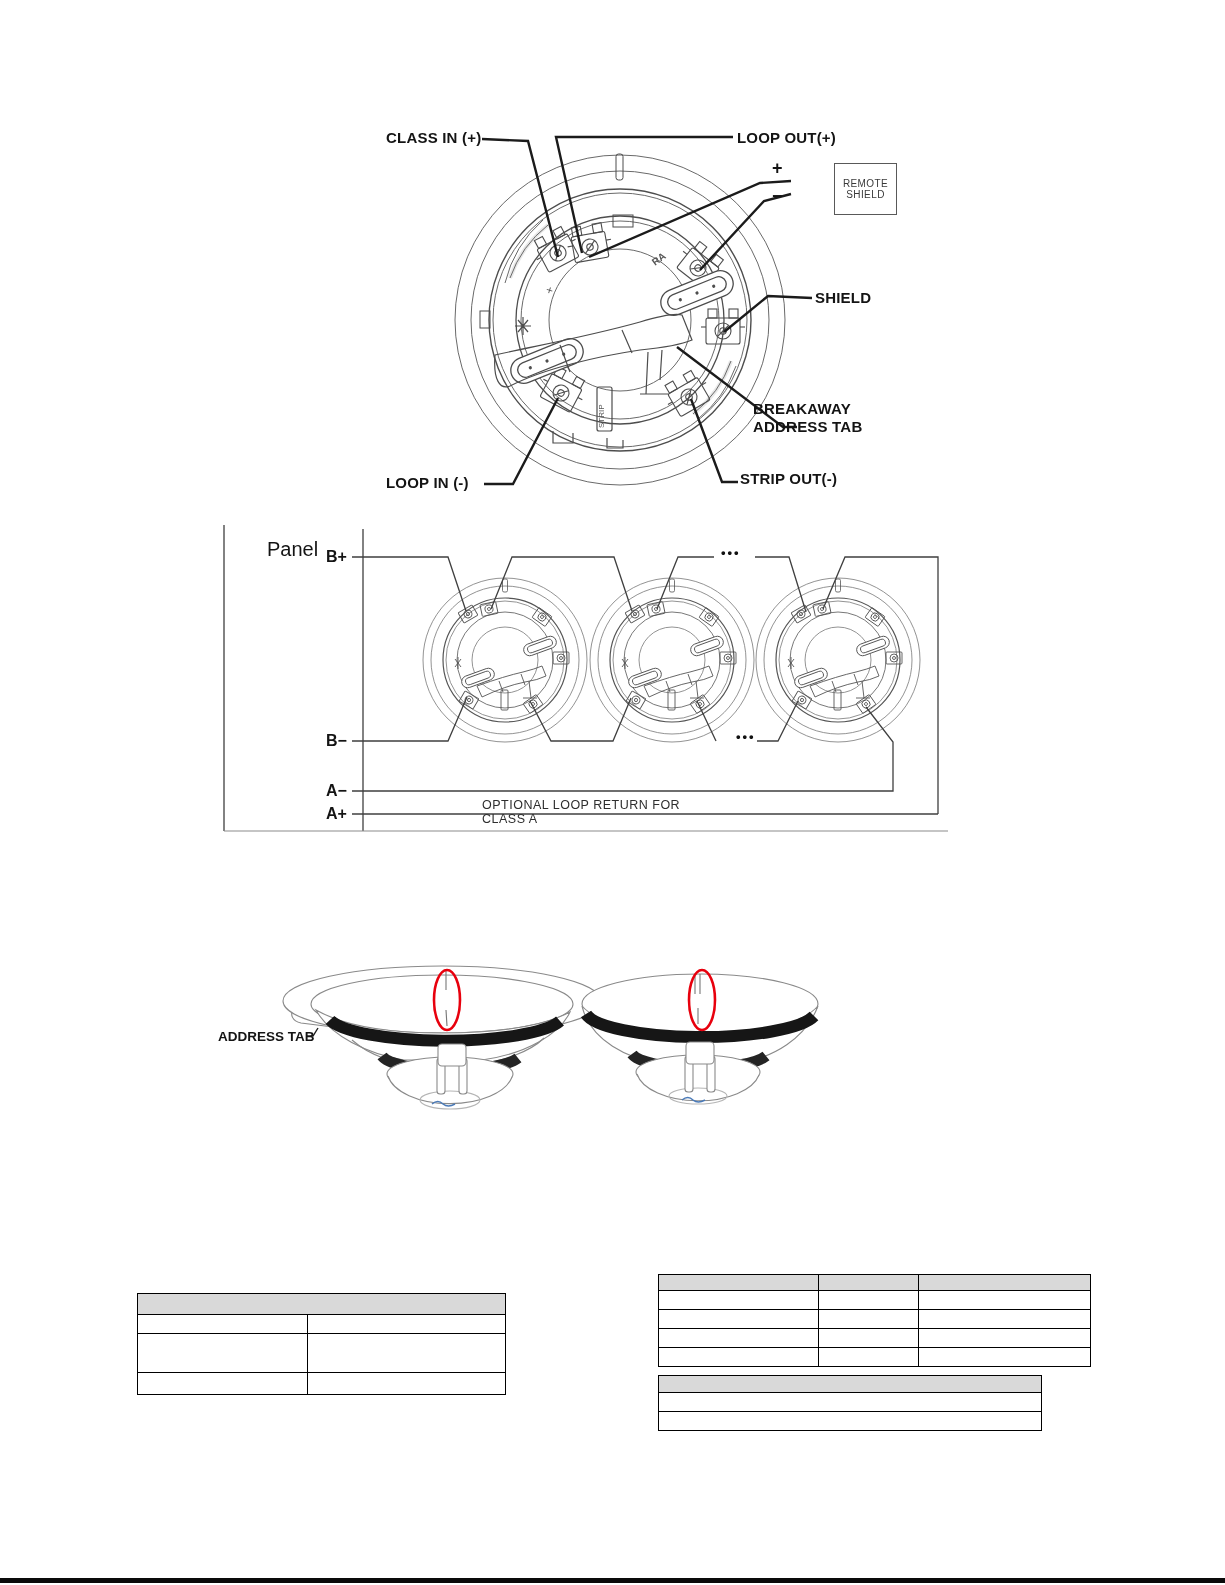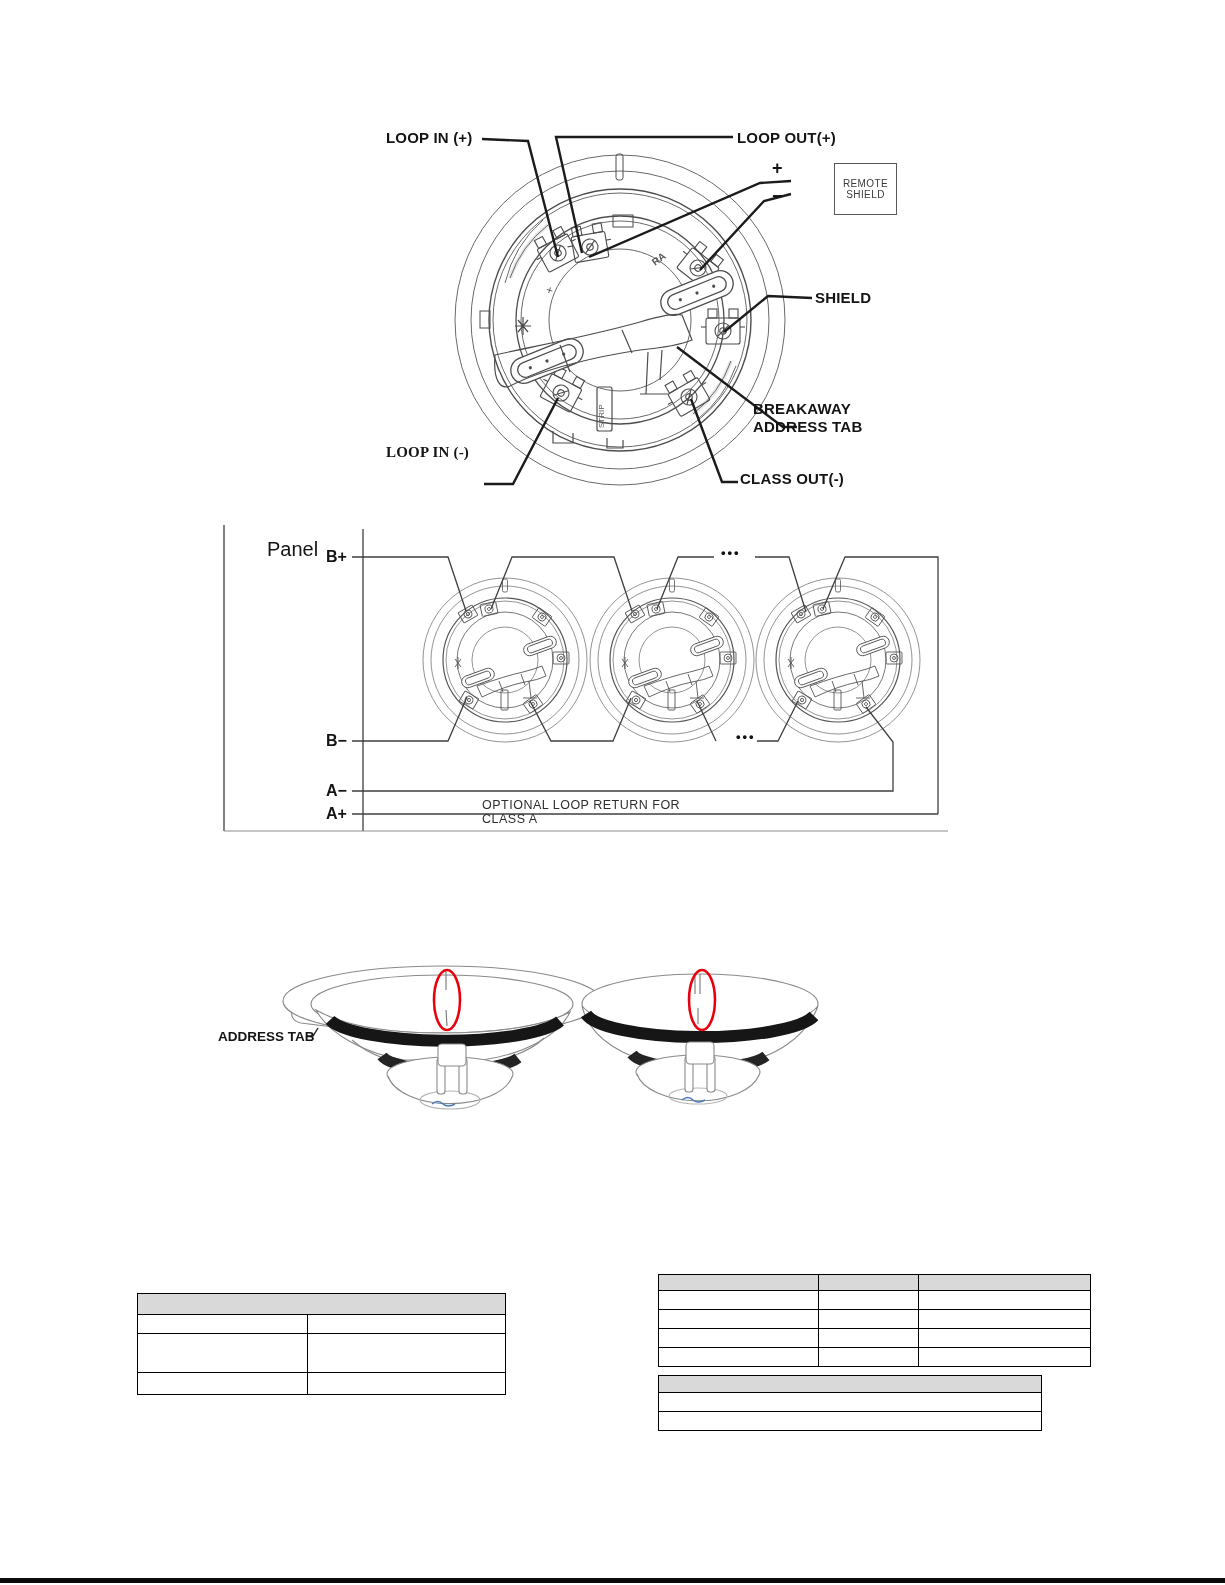--- a/index.html
+++ b/index.html
@@ -202,37 +202,37 @@
       <rect x="707" y="1056" width="8" height="36" rx="3"></rect>
       <rect x="686" y="1042" width="28" height="22" rx="4"></rect>
       <line x1="700" y1="974" x2="700" y2="994" stroke="#777"></line>
       <line x1="695" y1="976" x2="695" y2="994" stroke="#777"></line>
       <line x1="698" y1="1008" x2="698" y2="1024" stroke="#777"></line>
       <path d="M682,1100 q6,-5 11,0 q5,4 12,0" fill="none" stroke="#4a7ab8" stroke-width="1.5"></path>
       <ellipse cx="702" cy="1000" rx="13" ry="30" fill="none" stroke="#e8000d" stroke-width="2.6"></ellipse>
     </g>
   </svg>
 
-  <div class="lbl" style="left:386px;top:129px;">LOOP IN (+)</div>
+  <div class="lbl" style="left:386px;top:129px;">CLASS IN (+)</div>
   <div class="lbl" style="left:737px;top:129px;">LOOP OUT(+)</div>
   <div class="sign" style="left:772px;top:158px;">+</div>
   <div class="sign" style="left:772px;top:186px;">−</div>
   <div class="remote-box">
     <div>
       <div>REMOTE</div>
       <div>SHIELD</div>
     </div>
   </div>
   <div class="lbl" style="left:815px;top:289px;">SHIELD</div>
   <div class="lbl lbl-2line" style="left:753px;top:400px;">
     <div>BREAKAWAY</div>
     <div>ADDRESS TAB</div>
   </div>
-  <div class="lbl" style="left:386px;top:444px;font-family:Liberation Serif, serif;">LOOP IN (-)</div>
-  <div class="lbl" style="left:740px;top:470px;">CLASS OUT(-)</div>
+  <div class="lbl" style="left:386px;top:474px;">LOOP IN (-)</div>
+  <div class="lbl" style="left:740px;top:470px;">STRIP OUT(-)</div>
 
   <div class="panel-lbl">Panel</div>
   <div class="term-lbl" style="left:326px;top:548px;">B+</div>
   <div class="term-lbl" style="left:326px;top:732px;">B−</div>
   <div class="term-lbl" style="left:326px;top:782px;">A−</div>
   <div class="term-lbl" style="left:326px;top:805px;">A+</div>
   <div class="dots" style="left:721px;top:547px;">•••</div>
   <div class="dots" style="left:736px;top:731px;">•••</div>
   <div class="note-lbl">OPTIONAL LOOP RETURN FOR CLASS A</div>
 

